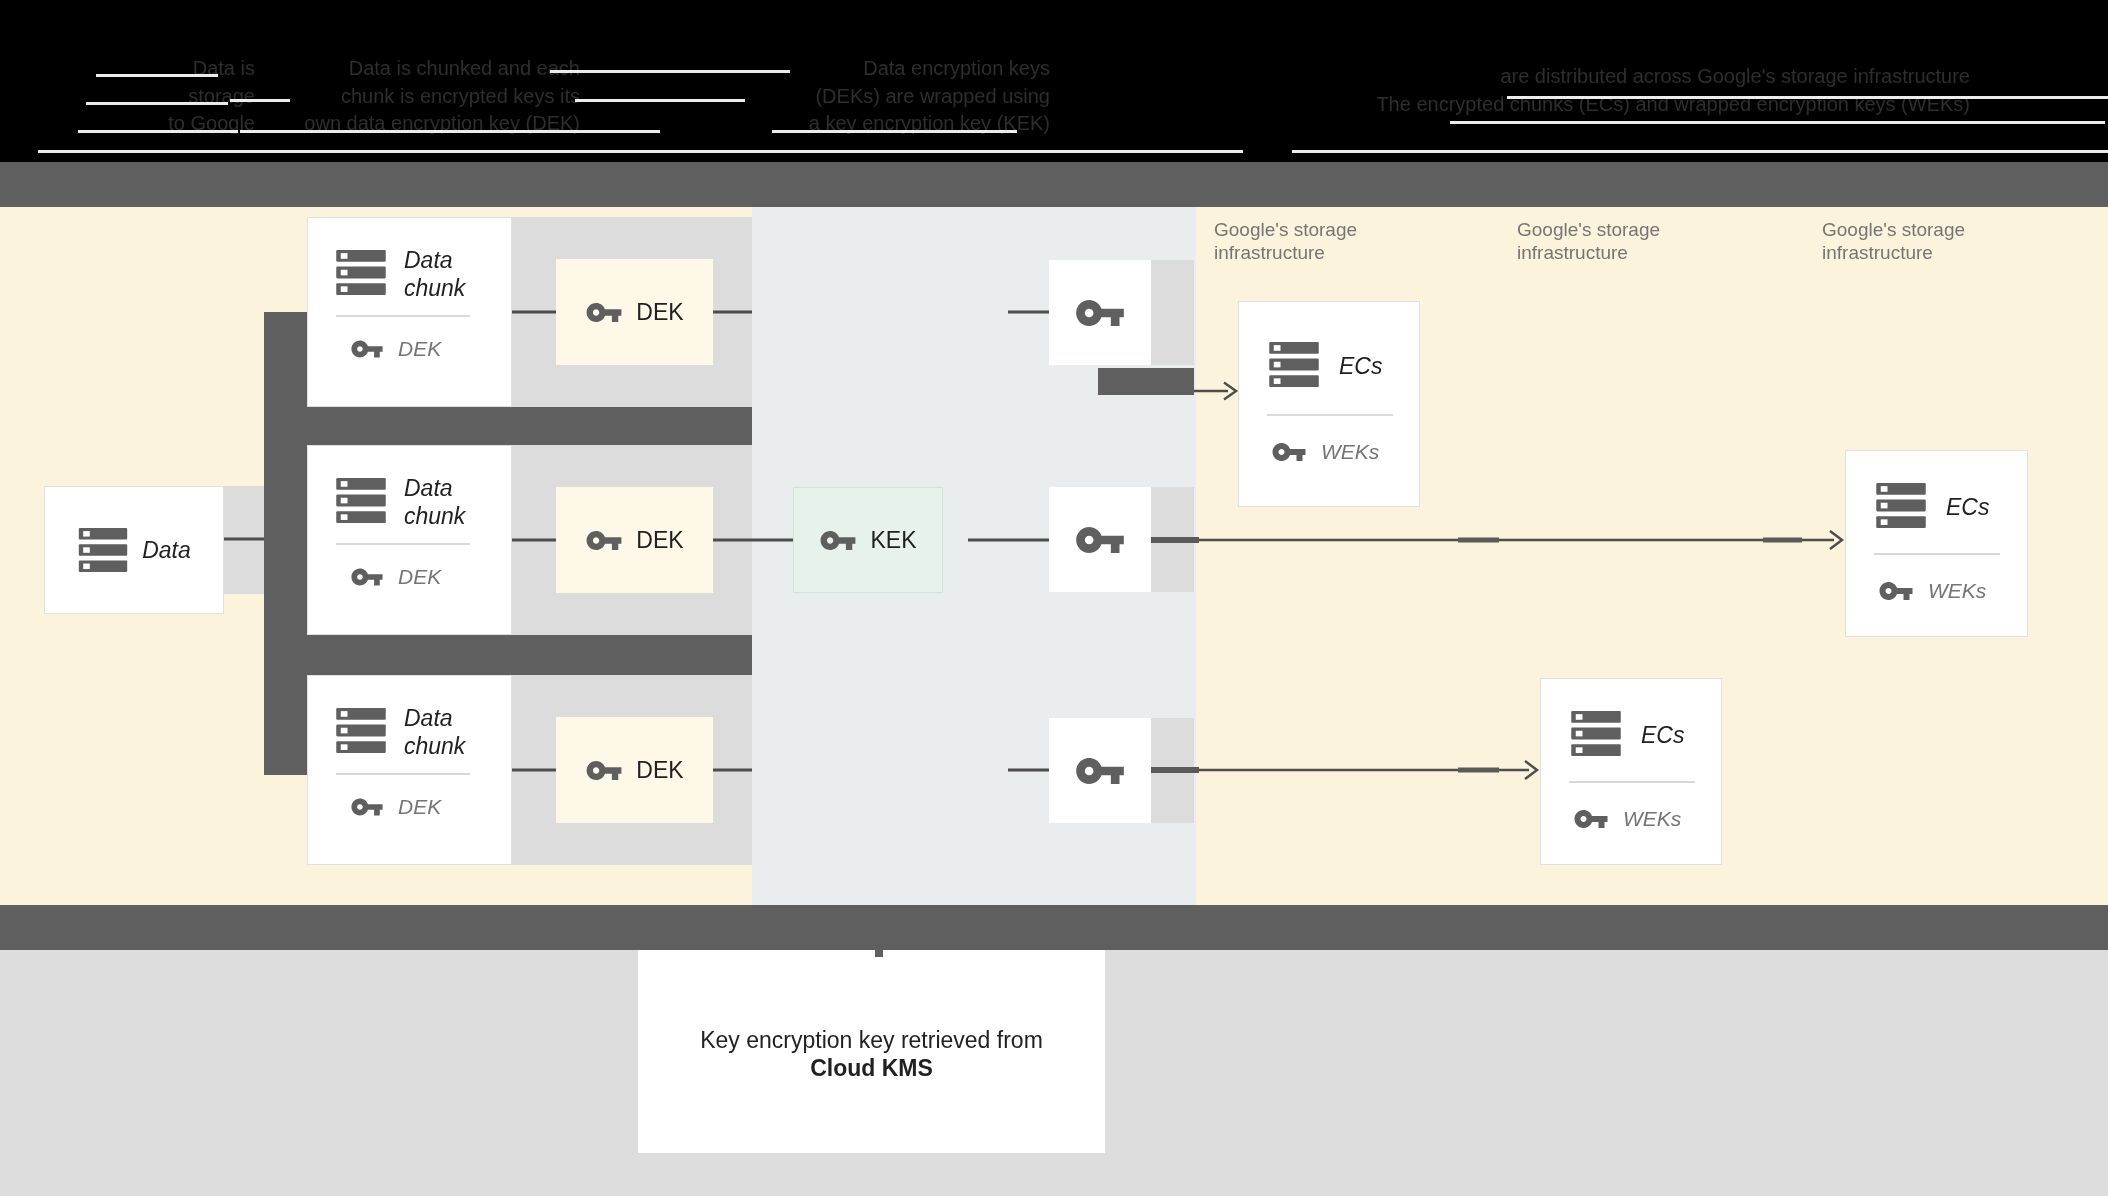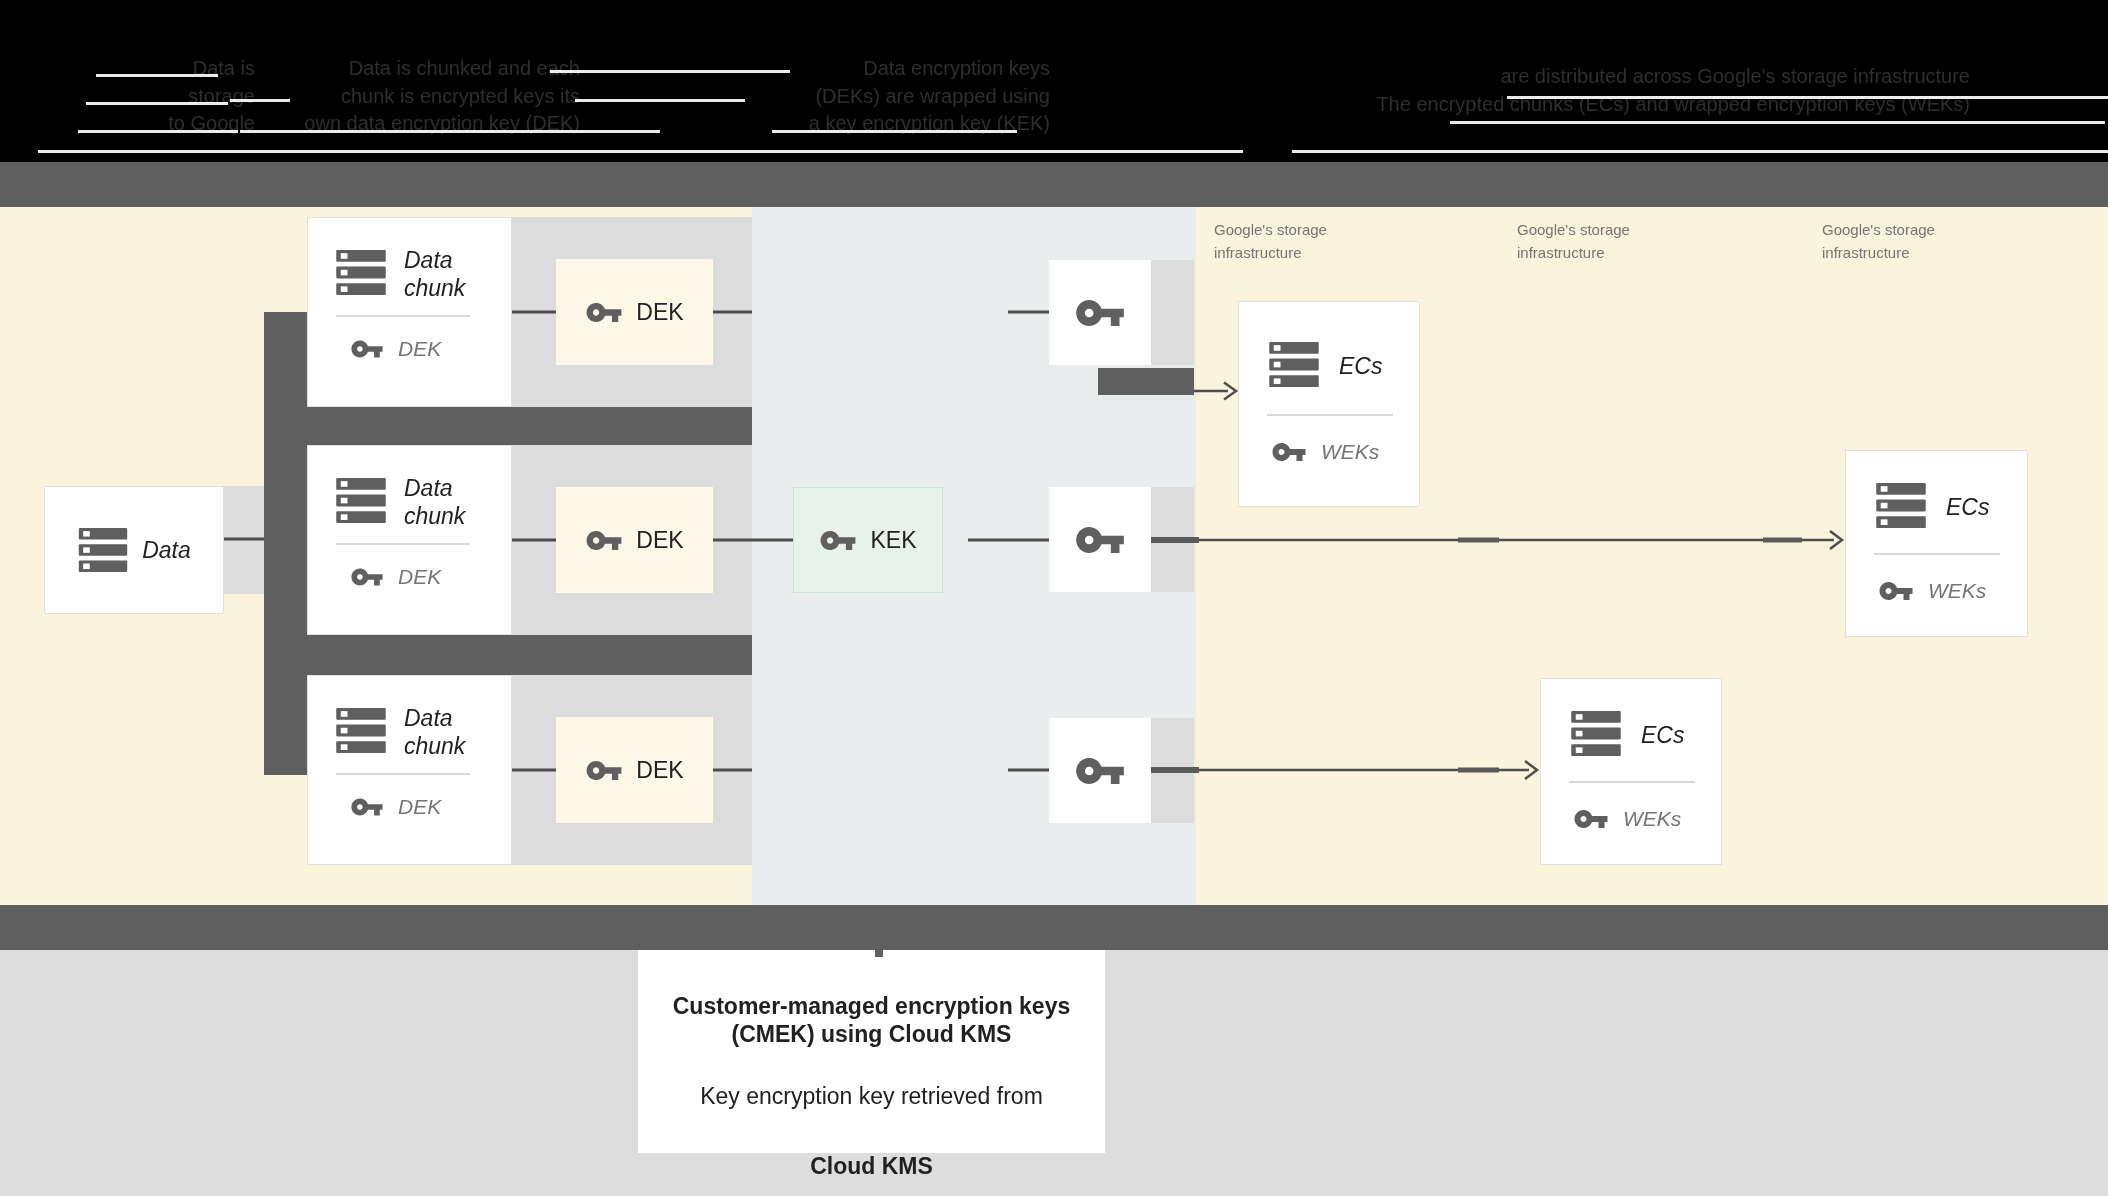--- a/index.html
+++ b/index.html
@@ -25,25 +25,25 @@
   
   .wbox{background:var(--c-white,#fff);border:1px solid var(--c-box_border,#e0e0e0);box-sizing:border-box;z-index:10;font-style:italic;}
   .wbox.noborder{border:none;}
   .dekbox{background:var(--c-cream_light,#fdf8e7);z-index:10;}
   .kekbox{background:var(--c-mint,#e7f2ea);border:1px solid var(--c-mint_border,#cfe3d6);box-sizing:border-box;z-index:10;}
   .title{color:var(--c-text_dark,#212121);font-size:23px;line-height:28px;}
   .graylabel{color:var(--c-text_gray,#757575);font-size:21px;}
   .divline{height:2px;background:#d9d9d9;}
   .keyrow{display:flex;align-items:center;gap:14px;}
   .centerrow{display:flex;align-items:center;justify-content:center;gap:13px;width:100%;height:100%;}
-  .storage-label{z-index:4;color:var(--c-text_gray,#757575);font-size:15px;line-height:23px;}
+  .storage-label{z-index:4;color:var(--c-text_gray,#757575);font-size:19px;line-height:23px;}
   
   .callout{left:638px;top:950px;width:467px;height:203px;background:var(--c-white,#fff);z-index:6;
            text-align:center;color:var(--c-text_dark,#212121);font-size:23px;line-height:28px;box-sizing:border-box;padding:42px 18px 0 18px;}
-  .callout .bold{font-weight:bold;margin-top:42px;}
+  .callout .bold{font-weight:bold;}
   .notch{left:875px;top:948px;width:8px;height:9px;background:var(--c-band,#5f5f5f);z-index:7;}
   svg.overlay{position:absolute;left:0;top:0;z-index:8;pointer-events:none;}
   .icon{display:inline-block;line-height:0;}
 </style>
 </head>
 <body>
 
 <svg width="0" height="0" style="position:absolute" aria-hidden="true">
   <defs>
     <g id="server-icon">
@@ -321,21 +321,20 @@
       <svg width="36" height="28" viewBox="0 0 24 18">
           <use href="#key-icon-path" transform="translate(0,-3)"></use>
         </svg>
     </span>
     <span class="graylabel">WEKs</span>
   </div>
 </div>
 
 <div class="abs notch"></div>
 <div class="abs callout">
-  <div class="bold" style="width:430px;margin:0 auto">Customer-managed encryption keys (CMEK) using Cloud KMS</div>
   <div style="height:34px"></div>
   <div>Key encryption key retrieved from</div>
   <div class="bold">Cloud KMS</div>
 </div>
 
 <div class="abs streak" style="left: 96px; top: 74px; width: 122px;"></div>
 <div class="abs streak" style="left: 86px; top: 102px; width: 142px;"></div>
 <div class="abs streak" style="left: 78px; top: 130px; width: 160px;"></div>
 <div class="abs streak" style="left: 550px; top: 70px; width: 240px;"></div>
 <div class="abs streak" style="left: 230px; top: 99px; width: 60px;"></div>

